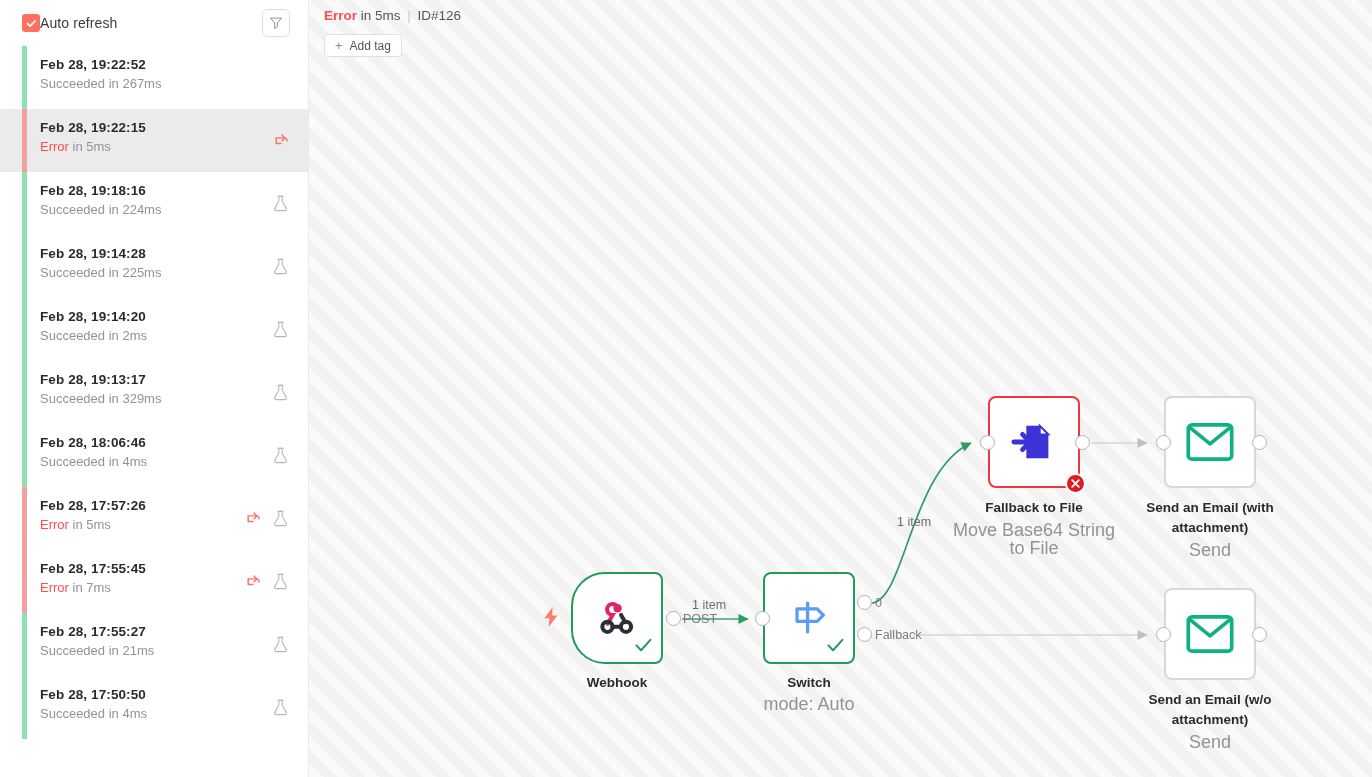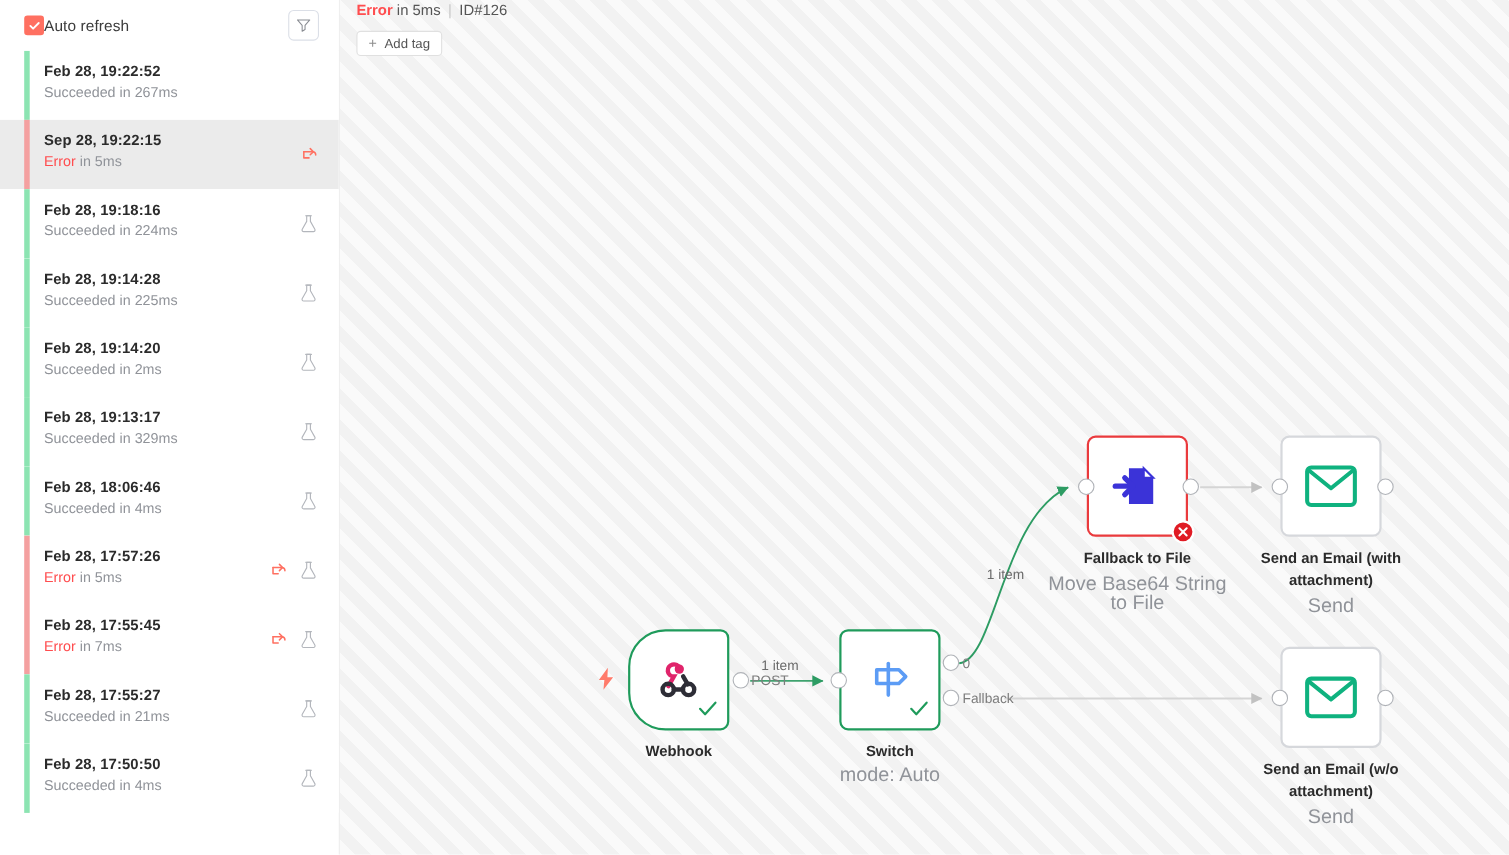--- a/index.html
+++ b/index.html
@@ -79,21 +79,21 @@
     position: relative;
     flex: 1; height: 777px;
     background-color: #fafafa;
     background-image: repeating-linear-gradient(45deg,
         #fafafa 0px, #fafafa 10px,
         #f2f2f2 10px, #f2f2f2 20px);
     overflow: hidden;
   }
   #exec-header {
     position: absolute; top: 0; left: 15px; right: 0;
-    padding-top: 1px;
+    padding-top: 7px;
     z-index: 5;
   }
   .exec-title {
     font-size: 13.5px; color: #555; line-height: 18px; white-space: nowrap;
   }
   .exec-title .err { color: #ff4d4f; font-weight: bold; }
   .exec-title .sep { color: #c8c8c8; margin: 0 3px; }
   .exec-title .idtxt { color: #555; }
   .add-tag-btn {
     margin-top: 9px; display: inline-flex; align-items: center; gap: 7px;
@@ -183,21 +183,21 @@
     </div>
 
     <div id="exec-list">
         <div class="exec-item">
           <div class="exec-bar success"></div>
           <div class="exec-time">Feb 28, 19:22:52</div>
           <div class="exec-status"><span>Succeeded</span> <span>in 267ms</span></div>
         </div>
         <div class="exec-item selected">
           <div class="exec-bar error"></div>
-          <div class="exec-time">Sep 28, 19:22:15</div>
+          <div class="exec-time">Feb 28, 19:22:15</div>
           <div class="exec-status"><span class="err">Error</span> <span>in 5ms</span></div>
           <div class="exec-icons">
             <span class="icon-btn">
               <svg width="16" height="16" viewBox="0 0 17 17" aria-hidden="true">
                 <path d="M3.4 5.2 h8.3 a3.2 3.2 0 0 1 3.2 3.2 v0" fill="none" stroke="#ff7061" stroke-width="1.5" stroke-linecap="round"></path>
                 <path d="M9.6 2.2 L12.6 5.2 L9.6 8.2" fill="none" stroke="#ff7061" stroke-width="1.5" stroke-linecap="round" stroke-linejoin="round"></path>
                 <path d="M3.4 5.2 v6.0 h5.0" fill="none" stroke="#ff7061" stroke-width="1.5" stroke-linecap="round" stroke-linejoin="round"></path>
               </svg>
             </span>
           </div>

